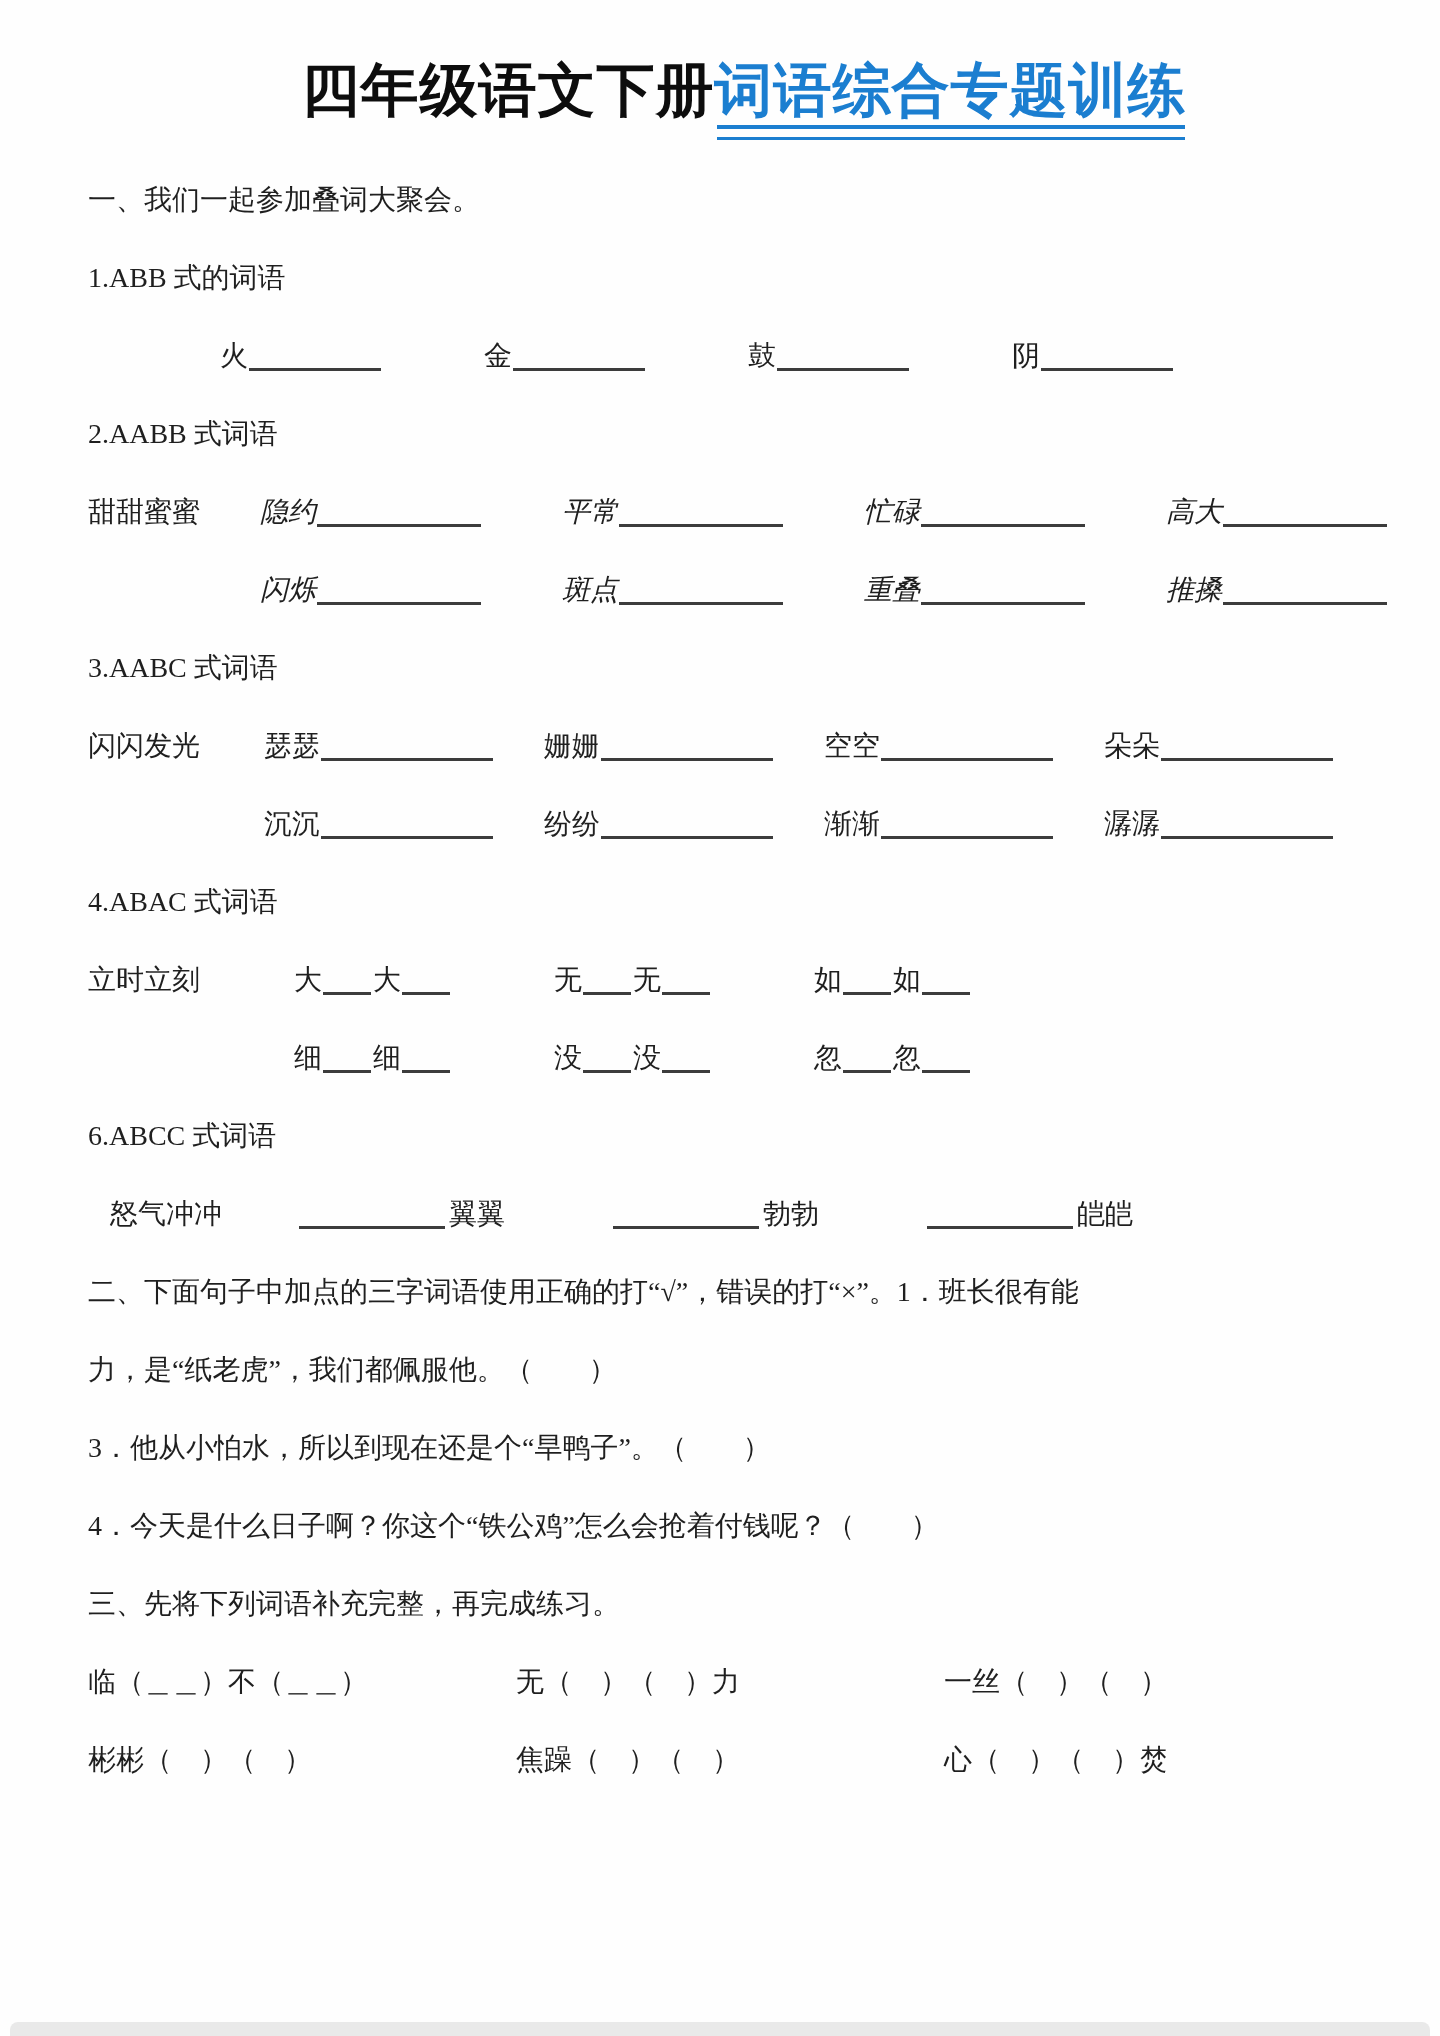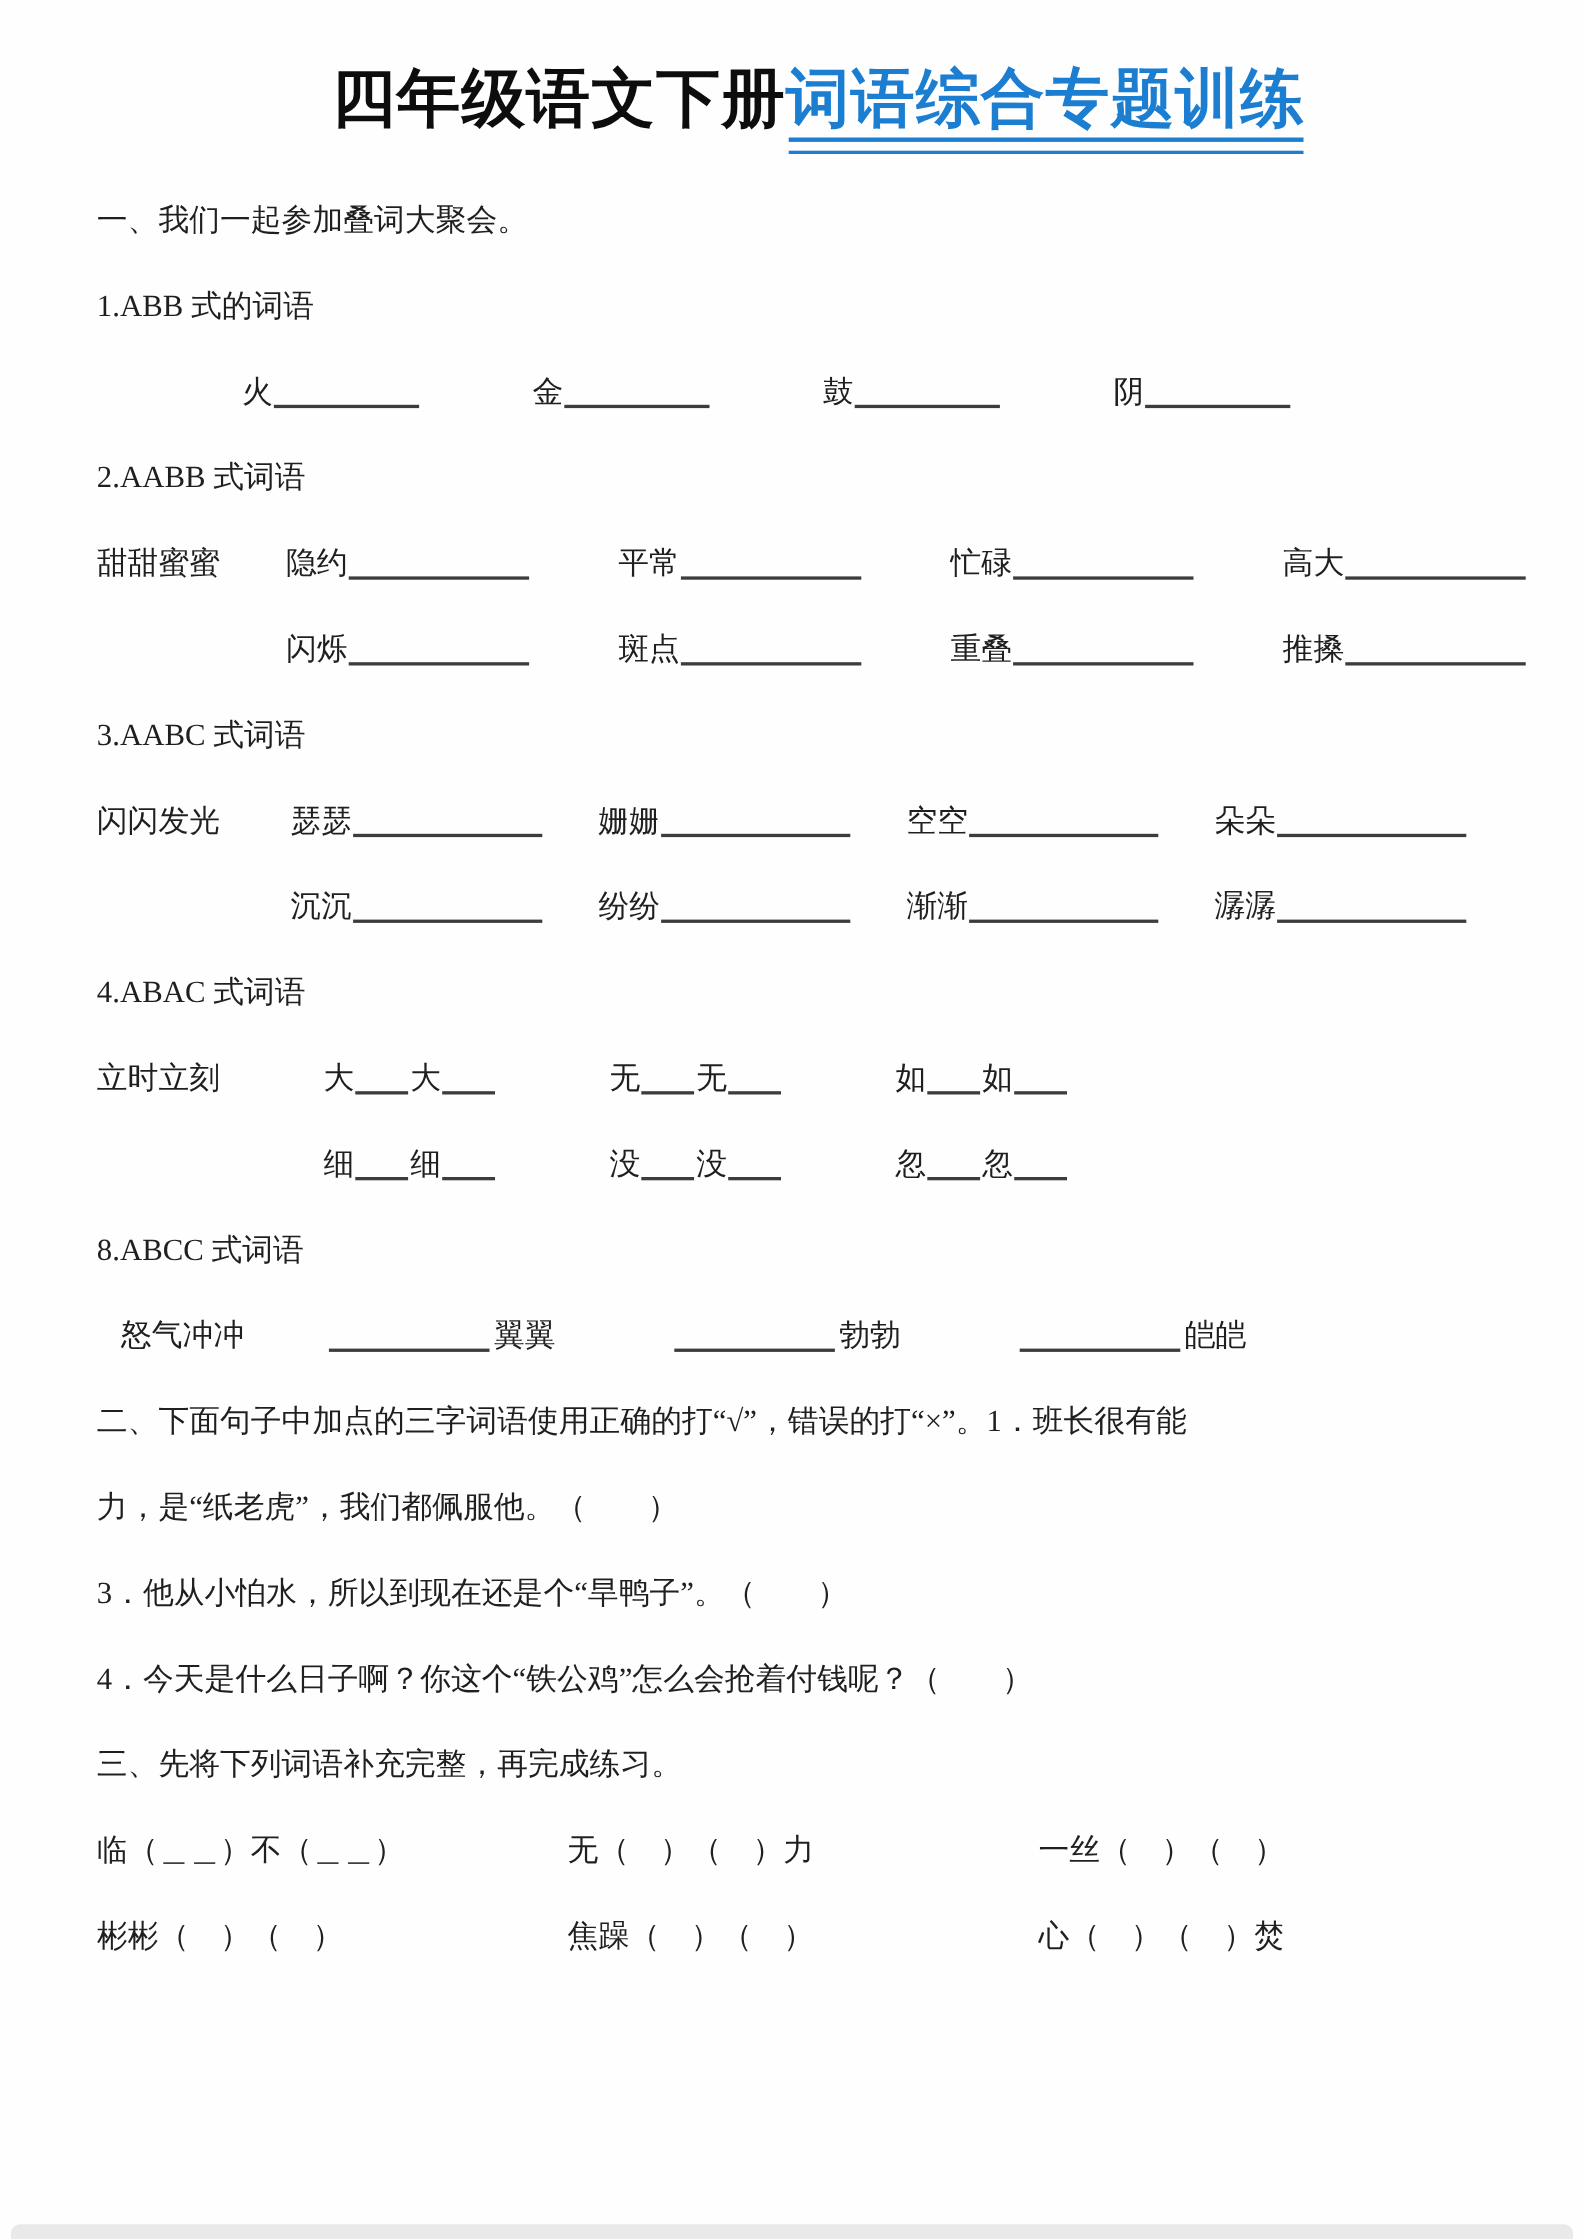--- a/index.html
+++ b/index.html
@@ -34,21 +34,21 @@
     font-size:28px;white-space:nowrap;
   }
   .example{flex:0 0 auto;}
   .cell{flex:0 0 auto;display:inline-block;}
   .row-abb  .example{width:132px;}
   .row-aabb .example{width:172px;}
   .row-aabc .example{width:176px;}
   .row-abac .example{width:206px;}
   .row-abcc .example{width:188px;margin-left:22px;}
   .row-abb  .cell{width:264px;}
-  .row-aabb .cell{width:302px;}
+  .row-aabb .cell{width:302px;font-style:italic;}
   .row-aabc .cell{width:280px;}
   .row-abac .cell{width:260px;}
   .row-abcc .cell{width:314px;}
   .row-s3   .cell{width:428px;}
   .blank{
     display:inline-block;border-bottom:3px solid var(--line-color);
     vertical-align:-6px;margin-left:1px;
   }
   .b-abb{width:132px;}
   .b-aabb{width:164px;}
@@ -117,21 +117,21 @@
     <span class="cell"><span>无</span><span class="blank b-abac"></span><span>无</span><span class="blank b-abac"></span></span>
     <span class="cell"><span>如</span><span class="blank b-abac"></span><span>如</span><span class="blank b-abac"></span></span>
   </div>
   <div class="line row-abac">
     <span class="example"></span>
     <span class="cell"><span>细</span><span class="blank b-abac"></span><span>细</span><span class="blank b-abac"></span></span>
     <span class="cell"><span>没</span><span class="blank b-abac"></span><span>没</span><span class="blank b-abac"></span></span>
     <span class="cell"><span>忽</span><span class="blank b-abac"></span><span>忽</span><span class="blank b-abac"></span></span>
   </div>
 
-  <div class="line">8.ABCC 式词语</div>
+  <div class="line">6.ABCC 式词语</div>
   <div class="line row-abcc">
     <span class="example">怒气冲冲</span>
     <span class="cell"><span class="blank b-abcc"></span><span>翼翼</span></span>
     <span class="cell"><span class="blank b-abcc"></span><span>勃勃</span></span>
     <span class="cell"><span class="blank b-abcc"></span><span>皑皑</span></span>
   </div>
 
   <div class="line">二、下面句子中加点的三字词语使用正确的打“√”，错误的打“×”。1．班长很有能</div>
   <div class="line">力，是“纸老虎”，我们都佩服他。（　　）</div>
   <div class="line">3．他从小怕水，所以到现在还是个“旱鸭子”。（　　）</div>

